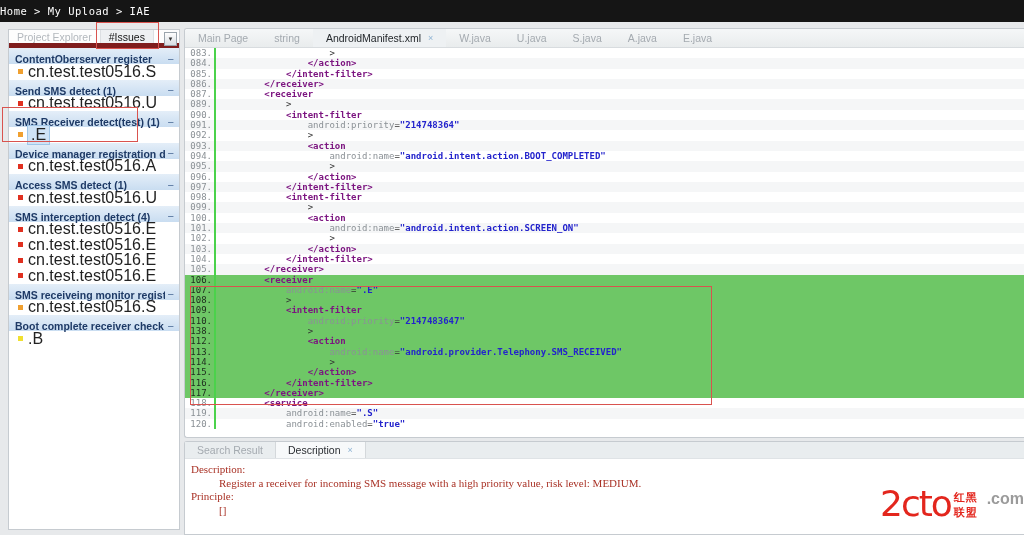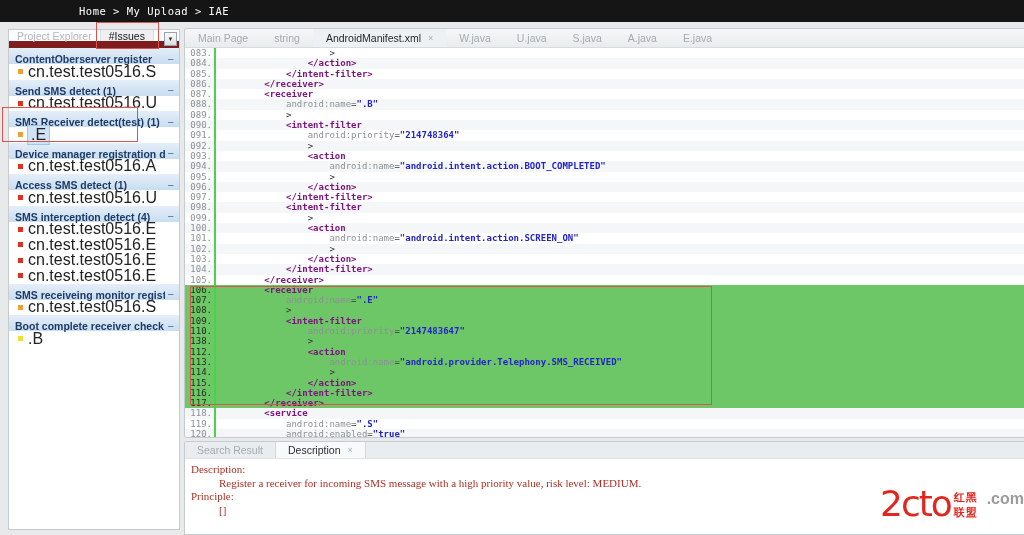--- a/index.html
+++ b/index.html
@@ -1,30 +1,30 @@
 <!DOCTYPE html>
 <html><head>
 <meta charset="utf-8">
 <style>
   * { margin:0; padding:0; box-sizing:border-box; }
   html,body { width:1024px; height:535px; }
   body { position:relative; background:#e7e9eb; font-family:"Liberation Sans", sans-serif; overflow:hidden; }
 
   
   .topbar { position:absolute; left:0; top:0; width:1024px; height:22px; background:#151515; display:flex; align-items:center; z-index:5; }
-  .breadcrumb { margin-left:55px; color:#ffffff; font-family:"DejaVu Sans Mono", monospace; font-size:10.5px; letter-spacing:.5px;padding-left:24px; }
+  .breadcrumb { color:#ffffff; font-family:"DejaVu Sans Mono", monospace; font-size:10.5px; letter-spacing:.5px; }
   .search-pill { position:absolute; left:868px; top:3px; width:144px; height:16px; background:#fff; border:1px solid #6e6e6e; border-radius:9px; display:flex; align-items:center; }
   .search-input { border:none; outline:none; background:transparent; font-size:10px; padding-left:10px; width:112px; color:#333; font-family:"Liberation Sans", sans-serif; }
   .mag-icon { position:relative; width:11px; height:11px; flex:0 0 11px; }
   .mag-icon::before { content:''; position:absolute; left:0; top:0; width:6px; height:6px; border:1.4px solid #555; border-radius:50%; }
   .mag-icon::after { content:''; position:absolute; left:6.5px; top:6.5px; width:4px; height:1.4px; background:#555; transform:rotate(45deg); transform-origin:0 0; }
 
   
   .sidebar { position:absolute; left:8px; top:29px; width:172px; height:501px; background:#fff; border:1px solid #c6cbd0; z-index:2; }
-  .sidebar-header { height:18px; display:flex; align-items:stretch; background:#fdfdfd; border-bottom:7px solid #7f1d1d; }
+  .sidebar-header { height:18px; display:flex; align-items:stretch; background:#fdfdfd; border-bottom:5px solid #7f1d1d; }
   .sb-tab { font-size:10.5px; display:flex; align-items:center; padding:0 8px; }
   .sb-tab.inactive { color:#b3b8bd; }
   .sb-tab.active { color:#141414; background:#eef0f2; border-left:1px solid #dcdfe2; border-right:1px solid #dcdfe2; }
   .sb-dropdown { margin-left:auto; margin-right:2px; margin-top:2px; width:13px; height:14px; border:1px solid #9aa4ac; background:linear-gradient(#fefefe,#d9dee3); color:#333; font-size:6px; display:flex; align-items:center; justify-content:center; }
   .section-header { height:16px; background:linear-gradient(#e4eef8,#c9ddf1); display:flex; align-items:center; padding:6px 5px 0 6px; }
   .section-title { color:#1e3a66; font-weight:bold; font-size:10.5px; white-space:nowrap; overflow:hidden; flex:1; }
   .section-collapse { color:#4a6a96; font-size:11px; line-height:11px; flex:0 0 auto; padding-left:3px; }
   .sb-item { height:15.5px; display:flex; align-items:center; padding-left:9px; background:#fff; }
   .bullet { width:5px; height:5px; margin-right:5px; flex:0 0 5px; }
   .sb-item-label { font-size:16px; color:#222; white-space:nowrap; }
@@ -179,21 +179,20 @@
       <div class="ed-tab">S.java</div>
       <div class="ed-tab">A.java</div>
       <div class="ed-tab">E.java</div>
     </div>
   <div class="code" id="code-area">
       <div class="code-row"><span class="gutter">083.</span><span class="gbar"></span><span class="code-text">                    <span class="tk-punc">&gt;</span></span></div>
       <div class="code-row"><span class="gutter">084.</span><span class="gbar"></span><span class="code-text">                <span class="tk-tag">&lt;/action&gt;</span></span></div>
       <div class="code-row"><span class="gutter">085.</span><span class="gbar"></span><span class="code-text">            <span class="tk-tag">&lt;/intent-filter&gt;</span></span></div>
       <div class="code-row"><span class="gutter">086.</span><span class="gbar"></span><span class="code-text">        <span class="tk-tag">&lt;/receiver&gt;</span></span></div>
       <div class="code-row"><span class="gutter">087.</span><span class="gbar"></span><span class="code-text">        <span class="tk-tag">&lt;receiver</span></span></div>
-      <div class="code-row"><span class="gutter">088.</span><span class="gbar"></span><span class="code-text">            <span class="tk-attr">android:name</span><span class="tk-punc">=</span><span class="tk-val">".B"</span></span></div>
       <div class="code-row"><span class="gutter">089.</span><span class="gbar"></span><span class="code-text">            <span class="tk-punc">&gt;</span></span></div>
       <div class="code-row"><span class="gutter">090.</span><span class="gbar"></span><span class="code-text">            <span class="tk-tag">&lt;intent-filter</span></span></div>
       <div class="code-row"><span class="gutter">091.</span><span class="gbar"></span><span class="code-text">                <span class="tk-attr">android:priority</span><span class="tk-punc">=</span><span class="tk-val">"214748364"</span></span></div>
       <div class="code-row"><span class="gutter">092.</span><span class="gbar"></span><span class="code-text">                <span class="tk-punc">&gt;</span></span></div>
       <div class="code-row"><span class="gutter">093.</span><span class="gbar"></span><span class="code-text">                <span class="tk-tag">&lt;action</span></span></div>
       <div class="code-row"><span class="gutter">094.</span><span class="gbar"></span><span class="code-text">                    <span class="tk-attr">android:name</span><span class="tk-punc">=</span><span class="tk-val">"android.intent.action.BOOT_COMPLETED"</span></span></div>
       <div class="code-row"><span class="gutter">095.</span><span class="gbar"></span><span class="code-text">                    <span class="tk-punc">&gt;</span></span></div>
       <div class="code-row"><span class="gutter">096.</span><span class="gbar"></span><span class="code-text">                <span class="tk-tag">&lt;/action&gt;</span></span></div>
       <div class="code-row"><span class="gutter">097.</span><span class="gbar"></span><span class="code-text">            <span class="tk-tag">&lt;/intent-filter&gt;</span></span></div>
       <div class="code-row"><span class="gutter">098.</span><span class="gbar"></span><span class="code-text">            <span class="tk-tag">&lt;intent-filter</span></span></div>

